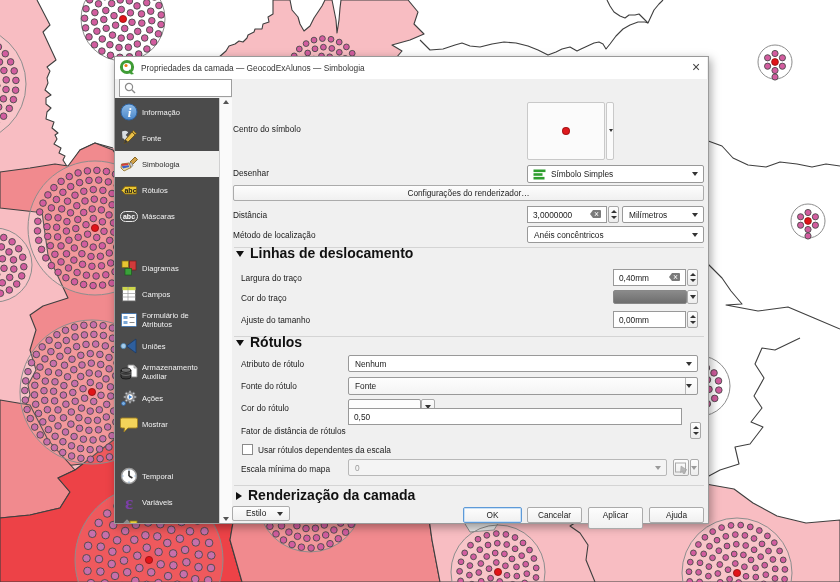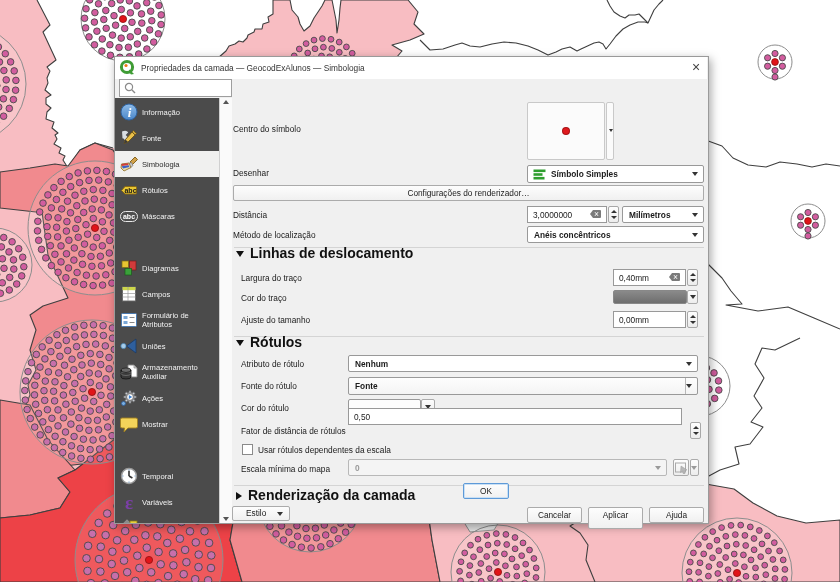--- a/index.html
+++ b/index.html
@@ -13,21 +13,21 @@
 #topcombo { left:119px; top:22px; width:471px; height:18px; background:#fff; border:1px solid #9e9e9e; border-radius:2px; }
 #sidebar { left:0; top:41px; width:104px; height:425px; background:#4b4b4b; overflow:hidden; }
 #sscroll { left:104px; top:41px; width:13px; height:425px; background:#fafafa; border-left:1px solid #d0d0d0; }
 .sitem { position:absolute; left:0; width:104px; height:26px; color:#f2f2f2; }
 .sitem.sel { background:#f0f0ef; color:#2b2b2b; width:104px; }
 .sic { position:absolute; left:5px; top:4px; }
 .slb { position:absolute; left:27px; top:50%; transform:translateY(-50%); font-size:7.6px; line-height:9px; }
 .lab { position:absolute; font-size:8.3px; line-height:10px; color:#1a1a1a; white-space:nowrap; }
 .glab { position:absolute; font-size:14px; line-height:10px; font-weight:bold; color:#111; white-space:nowrap; }
 .combo { position:absolute; background:#fff; border:1px solid #999; border-radius:2px; }
-.combo .ct { position:absolute; left:6px; top:50%; transform:translateY(-50%); white-space:nowrap;font-weight:bold; }
+.combo .ct { position:absolute; left:6px; top:50%; transform:translateY(-50%); white-space:nowrap; }
 .arr { position:absolute; right:5px; top:50%; margin-top:-2px; width:0; height:0;
   border-left:3.5px solid transparent; border-right:3.5px solid transparent; border-top:4px solid #333; }
 .btn { position:absolute; background:linear-gradient(#fdfdfd,#f0f0f0); border:1px solid #ababab; border-radius:2px;
   text-align:center; color:#222; }
 .spin { position:absolute; background:#fff; border:1px solid #999; }
 .spin .st { position:absolute; left:5px; top:50%; transform:translateY(-50%); }
 .spinseg { position:absolute; width:11px; height:17px; border:1px solid #a8a8a8; border-radius:2px; background:linear-gradient(#fefefe,#ececec); }
 .spinseg i { position:absolute; left:50%; width:0; height:0; border-left:3px solid transparent; border-right:3px solid transparent; }
 .spinseg .up { top:3px; margin-left:-3px; border-bottom:3.5px solid #333; }
 .spinseg .dn { bottom:3px; margin-left:-3px; border-top:3.5px solid #333; }
@@ -1201,17 +1201,17 @@
           </svg></span>
       </div>
   <div class="ddbtn" style="left:575px;top:402px;width:9px;height:17px">
         <i class="arr" style="right:1px;border-top-color:#9a9a9a"></i>
       </div>
 
   <div class="sep" style="top:428px"></div>
   <div class="glab" style="left:121px;top:433px"><span class="tri-r" style="margin-right:6px"></span>Renderização da camada</div>
 
   <div class="btn" style="left:117px;top:449px;width:58px;height:15px;line-height:13px;text-align:left;padding-left:13px">Estilo<i class="arr" style="right:6px"></i></div>
-  <div class="btn" style="left:348px;top:426px;width:46px;height:16px;line-height:14px;border-color:#5e9ad8;box-shadow:0 0 0 1px #c9e0f5 inset">OK</div>
+  <div class="btn" style="left:348px;top:450px;width:59px;height:16px;line-height:14px;border-color:#5e9ad8;box-shadow:0 0 0 1px #c9e0f5 inset">OK</div>
   <div class="btn" style="left:412px;top:450px;width:55px;height:16px;line-height:14px">Cancelar</div>
   <div class="btn" style="left:473px;top:450px;width:55px;height:22px;line-height:14px">Aplicar</div>
   <div class="btn" style="left:534px;top:450px;width:55px;height:16px;line-height:14px">Ajuda</div>
 </div>
 </div>
 </body></html>

